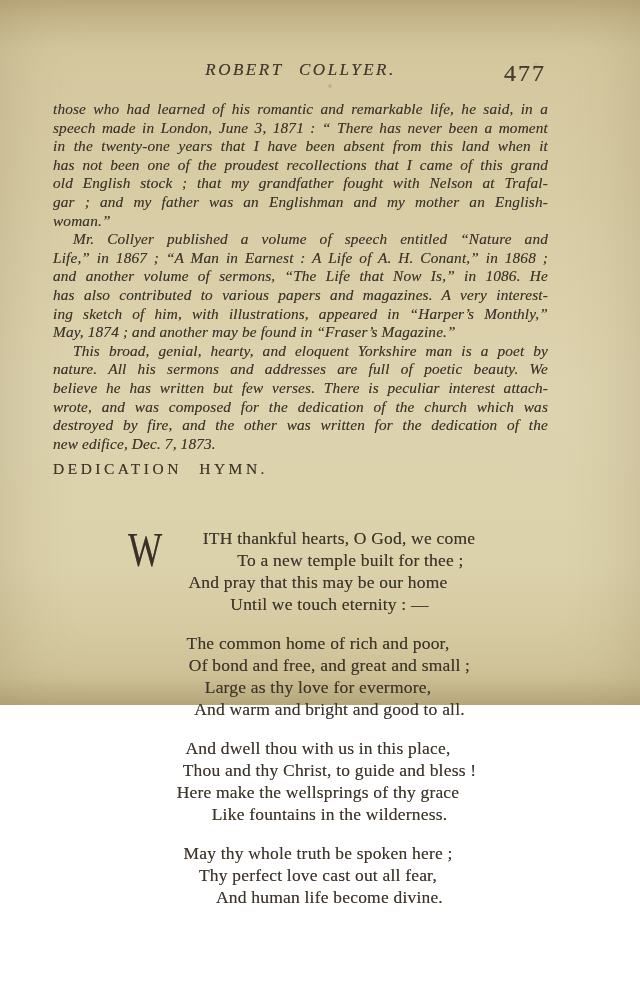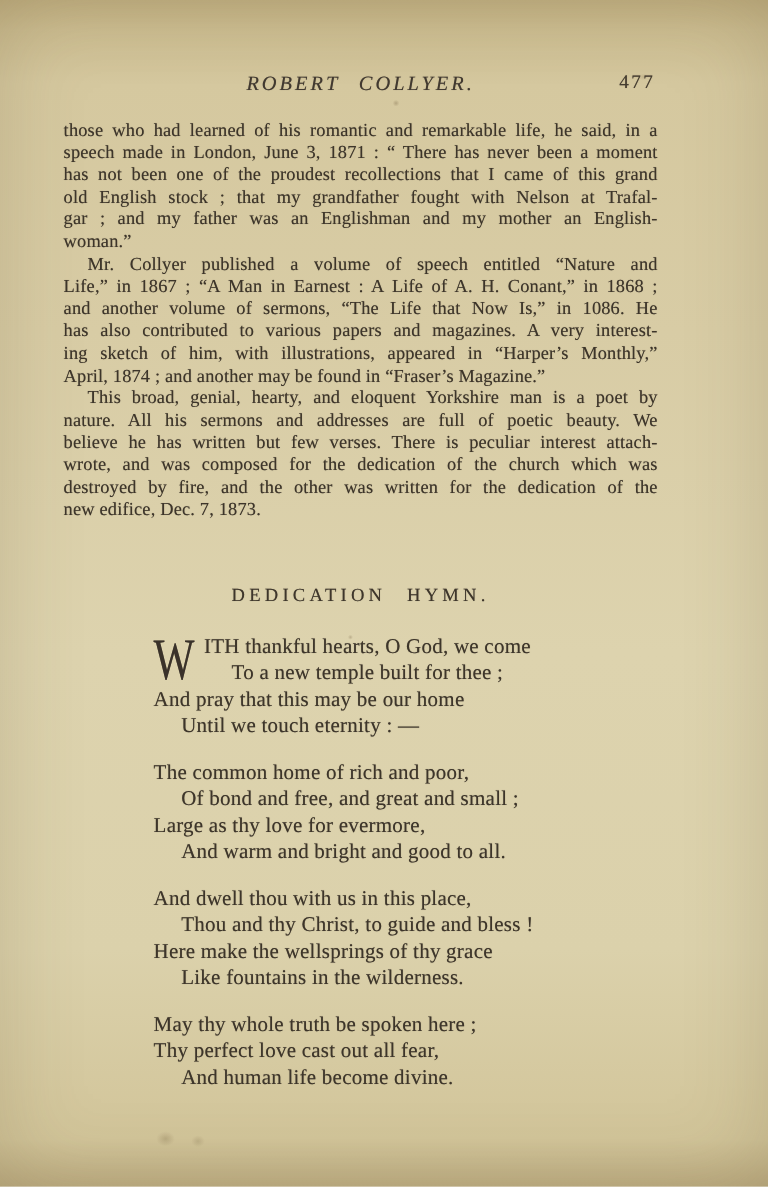--- a/index.html
+++ b/index.html
@@ -3,21 +3,21 @@
 <meta charset="utf-8">
 <style>
   html,body{margin:0;padding:0;}
   body{
     width:640px;height:989px;
     font-family:"Liberation Serif","DejaVu Serif",serif;
     overflow:hidden;
   }
   .page{
     position:relative;
-    width:640px;height:989px;
+    width:640px;height:705px;
     color:#3d352a;
     background-image:
       radial-gradient(4px 4px at 330px 86px, rgba(100,80,50,0.30), transparent 70%),
       radial-gradient(3px 3px at 292px 531px, rgba(100,80,50,0.28), transparent 70%),
       radial-gradient(11px 9px at 138px 949px, rgba(120,100,65,0.28), transparent 70%),
       radial-gradient(8px 7px at 165px 951px, rgba(120,100,65,0.22), transparent 70%),
       radial-gradient(5px 4px at 536px 64px, rgba(120,100,65,0.18), transparent 70%),
       linear-gradient(180deg,
         #c2b183 0%, #ccbd91 2.5%, #d5c89f 7%, #d8cca5 28%,
         #ddd3ae 55%, #dbd1ab 80%, #d2c59a 96%, #bfaf84 100%);
@@ -31,52 +31,52 @@
     position:absolute; top:60px; left:53px; width:495px; height:24px;
   }
   .head-title{
     display:block; text-align:center;
     font-style:italic; font-size:17px;
     letter-spacing:2.5px; word-spacing:9px;
     color:#413930;
   }
   .page-number{
     position:absolute; right:2px; top:0;
-    font-size:16px; letter-spacing:2px; color:#453d30;
+    font-size:24px; letter-spacing:2px; color:#453d30;
   }
   
   .prose{
     position:absolute; top:100px; left:53px; width:495px;
     font-size:15.3px; line-height:18.6px;
     letter-spacing:0.15px;
   }
-  .paragraph{margin:0;}
+  .paragraph{margin:0;font-style:italic;}
   .line{
     text-align:justify;
     text-align-last:justify;
     white-space:normal;
   }
   .line.last{ text-align-last:left; }
   .line.indent{ text-indent:20px; }
   
   .hymn-heading{
-    position:absolute; top:488px; left:53px; width:495px;
-    margin:0; text-align:center;
+    position:absolute; top:460px; left:53px; width:495px;
+    margin:0; 
     font-size:15.5px; font-weight:normal;
     letter-spacing:3.5px; word-spacing:10px;
     color:#3e362b;
   }
   
   .hymn{
     position:absolute; top:527px; left:128px; width:380px;
     font-size:17.5px; line-height:22px;
     letter-spacing:0.2px;
   }
   .stanza{ margin:0 0 17px 0; overflow:visible; }
-  .hymn-line{ text-align:left; }
+  .hymn-line{ text-align:center; }
   .hymn-line.hindent{ text-indent:23px; }
   .dropcap{
     float:left;
     width:37px;
     font-size:49px; line-height:0.80;
     margin:3px 5px 0 0;
     transform:scaleX(0.74);
     transform-origin:0 60%;
     color:#3a322a;
   }
@@ -88,32 +88,33 @@
 
   <div class="running-head">
     <span class="head-title">ROBERT COLLYER.</span>
     <span class="page-number">477</span>
   </div>
 
   <div class="prose">
       <div class="paragraph">
         <div class="line">those who had learned of his romantic and remarkable life, he said, in a</div>
         <div class="line">speech made in London, June 3, 1871 : “ There has never been a moment</div>
+        <div class="line">in the twenty-one years that I have been absent from this land when it</div>
         <div class="line">has not been one of the proudest recollections that I came of this grand</div>
         <div class="line">old English stock ; that my grandfather fought with Nelson at Trafal-</div>
         <div class="line">gar ; and my father was an Englishman and my mother an English-</div>
         <div class="line last">woman.”</div>
       </div>
       <div class="paragraph">
         <div class="line indent">Mr. Collyer published a volume of speech entitled “Nature and</div>
         <div class="line">Life,” in 1867 ; “A Man in Earnest : A Life of A. H. Conant,” in 1868 ;</div>
         <div class="line">and another volume of sermons, “The Life that Now Is,” in 1086. He</div>
         <div class="line">has also contributed to various papers and magazines. A very interest-</div>
         <div class="line">ing sketch of him, with illustrations, appeared in “Harper’s Monthly,”</div>
-        <div class="line last">April, 1874 ; and another may be found in “Fraser’s Magazine.”</div>
+        <div class="line last">May, 1874 ; and another may be found in “Fraser’s Magazine.”</div>
       </div>
       <div class="paragraph">
         <div class="line indent">This broad, genial, hearty, and eloquent Yorkshire man is a poet by</div>
         <div class="line">nature. All his sermons and addresses are full of poetic beauty. We</div>
         <div class="line">believe he has written but few verses. There is peculiar interest attach-</div>
         <div class="line">wrote, and was composed for the dedication of the church which was</div>
         <div class="line">destroyed by fire, and the other was written for the dedication of the</div>
         <div class="line last">new edifice, Dec. 7, 1873.</div>
       </div>
     </div>

